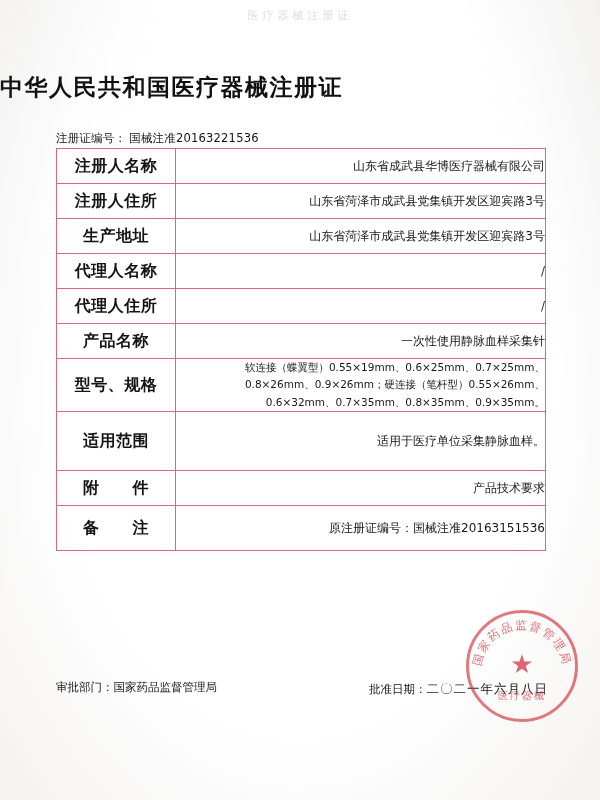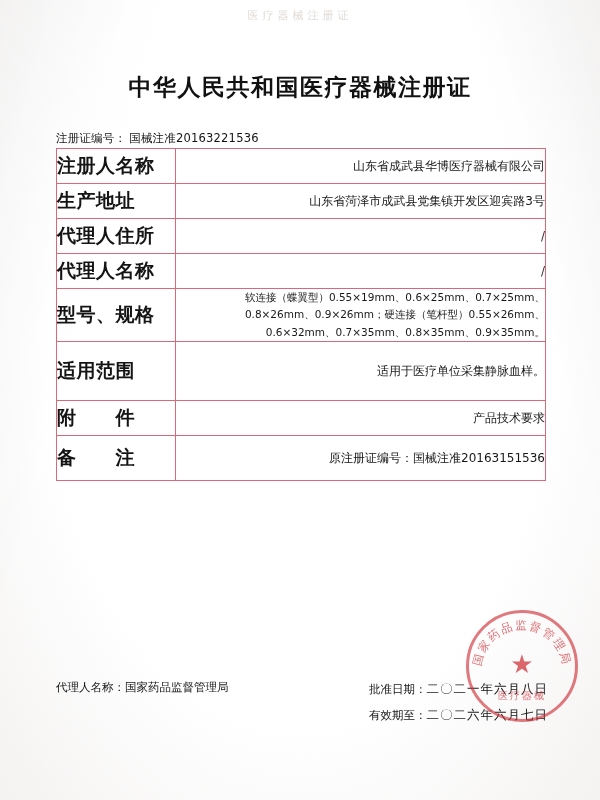--- a/index.html
+++ b/index.html
@@ -32,21 +32,20 @@
     font-size: 11px;
     color: #e2dcd8;
     letter-spacing: 4px;
     user-select: none;
   }
   .doc-title {
     position: absolute;
     top: 72px;
     left: 0;
     width: 600px;
-    text-align: center;
     font-family: "DejaVu Serif", "Liberation Serif", serif;
     font-size: 23px;
     font-weight: 700;
     color: #111111;
     letter-spacing: 1.5px;
   }
   .reg-no-line {
     position: absolute;
     top: 131px;
     left: 56px;
@@ -65,22 +64,23 @@
     border-collapse: collapse;
     table-layout: fixed;
   }
   table.cert td {
     border: 1px solid #d46a7a;
     vertical-align: middle;
     padding: 0;
   }
   td.label {
     width: 118px;
-    font-family: "DejaVu Serif", "Liberation Serif", serif;
-    font-size: 19px;
+    text-align: center;
+    font-family: "DejaVu Serif", "Liberation Serif", serif;
+    font-size: 16px;
     font-weight: 700;
     color: #141414;
     letter-spacing: 0.5px;
     padding: 6px 4px;
     border-radius: 17px;
   }
   td.value {
     padding: 7px 10px 7px 12px;
     font-size: 12px;
     color: #171717;
@@ -183,30 +183,38 @@
     <span class="rn-label">注册证编号：</span><span class="rn-value">国械注准20163221536</span>
   </div>
 
   <table class="cert">
     <tbody>
       <tr class="row-mid">
         <td class="label">注册人名称</td>
         <td class="value">山东省成武县华博医疗器械有限公司</td>
       </tr>
       <tr class="row-mid">
+        <td class="label">注册人住所</td>
+        <td class="value">山东省菏泽市成武县党集镇开发区迎宾路3号</td>
+      </tr>
+      <tr class="row-mid">
         <td class="label">生产地址</td>
         <td class="value">山东省菏泽市成武县党集镇开发区迎宾路3号</td>
       </tr>
       <tr class="row-mid">
+        <td class="label">代理人名称</td>
+        <td class="value slash">/</td>
+      </tr>
+      <tr class="row-mid">
         <td class="label">代理人住所</td>
         <td class="value slash">/</td>
       </tr>
       <tr class="row-mid">
-        <td class="label">代理人名称</td>
-        <td class="value slash">/</td>
+        <td class="label">产品名称</td>
+        <td class="value">一次性使用静脉血样采集针</td>
       </tr>
       <tr class="row-tall">
         <td class="label">型号、规格</td>
         <td class="value small">软连接（蝶翼型）0.55×19mm、0.6×25mm、0.7×25mm、0.8×26mm、0.9×26mm；硬连接（笔杆型）0.55×26mm、0.6×32mm、0.7×35mm、0.8×35mm、0.9×35mm。</td>
       </tr>
       <tr class="row-scope">
         <td class="label">适用范围</td>
         <td class="value">适用于医疗单位采集静脉血样。</td>
       </tr>
       <tr class="row-mid">
@@ -215,28 +223,25 @@
       </tr>
       <tr class="row-note">
         <td class="label">备　　注</td>
         <td class="value">原注册证编号：国械注准20163151536</td>
       </tr>
     </tbody>
   </table>
 
   <div class="footer">
     <div class="footer-left">
-      <span>代理人名称：</span><span>国家药品监督管理局</span>
+      <span>审批部门：</span><span>国家药品监督管理局</span>
     </div>
     <div class="footer-right">
       <div class="fr-line">
         <span class="fr-label">批准日期：</span><span class="fr-date">二〇二一年六月八日</span>
-      </div>
-      <div class="fr-line">
-        <span class="fr-label">有效期至：</span><span class="fr-date">二〇二六年六月七日</span>
       </div>
     </div>
   </div>
 
   <div class="seal">
     <div class="ring"></div>
     <div class="arc-text">
       <svg viewBox="0 0 112 112">
         <defs>
           <path id="sealArc" d="M 15,60 A 41,41 0 0 1 97,60"></path>

